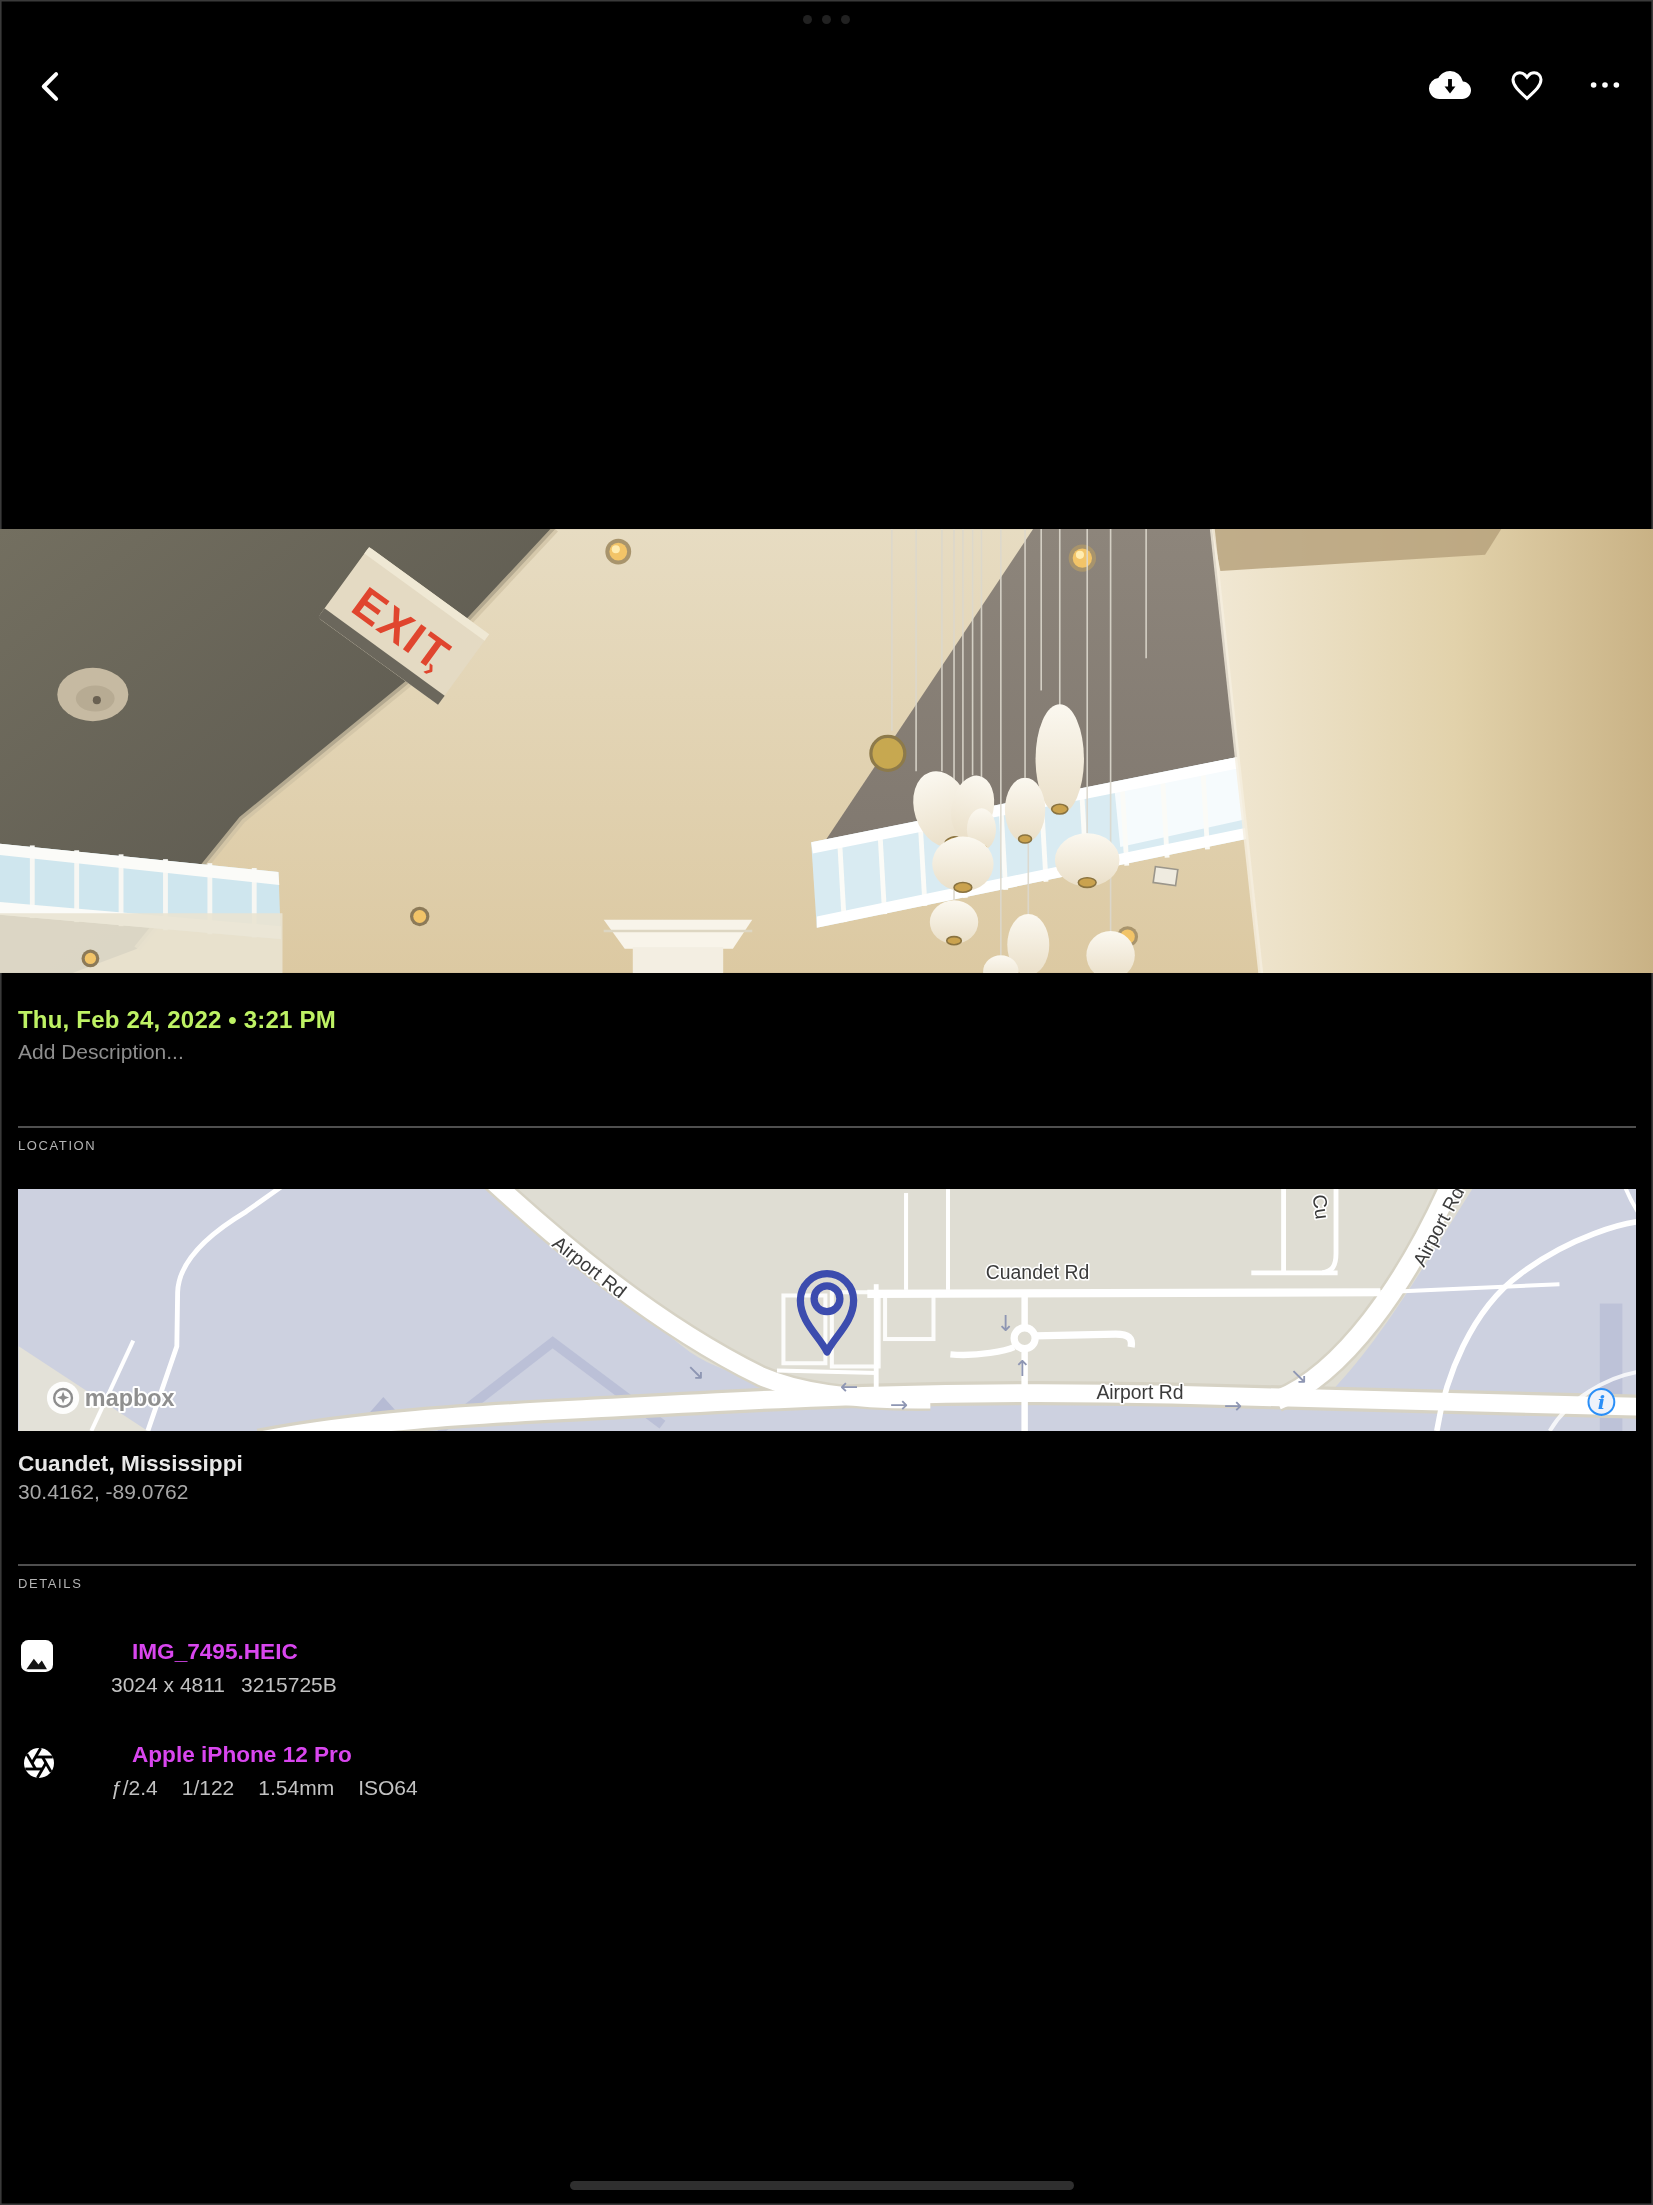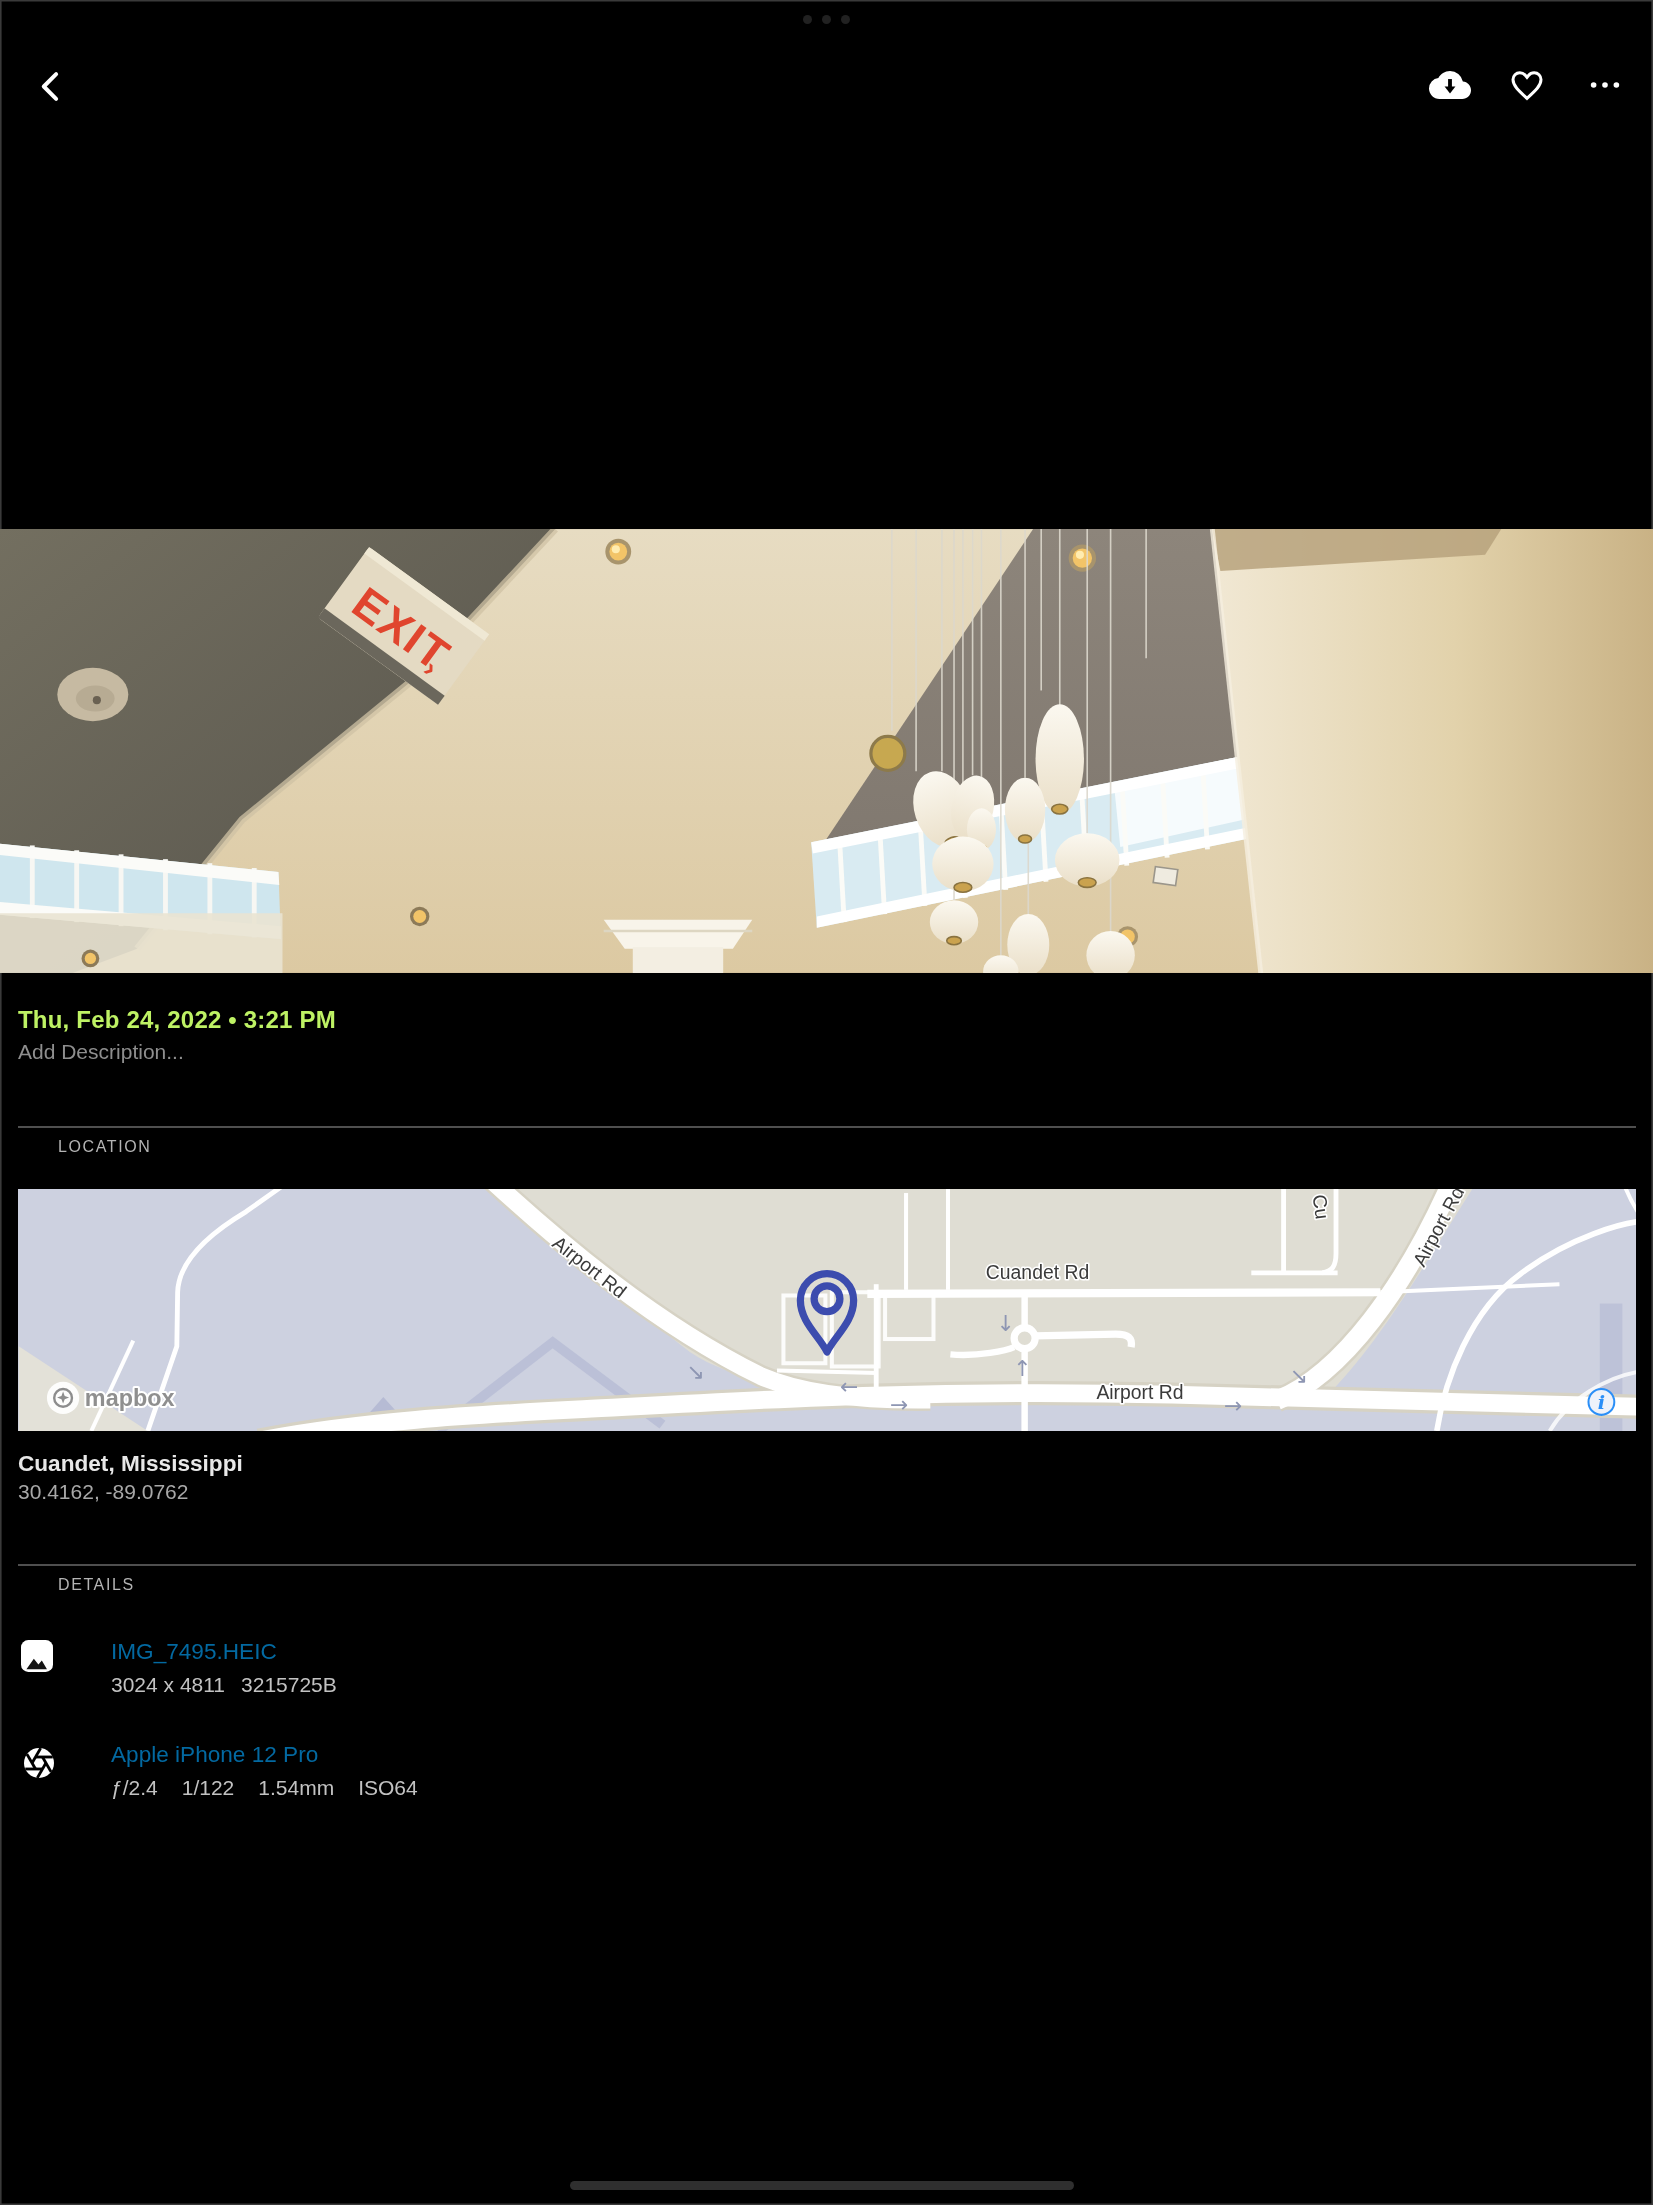--- a/index.html
+++ b/index.html
@@ -8,24 +8,24 @@
   .abs{position:absolute;}
   
   .systray{left:0;top:14.5px;width:100%;display:flex;justify-content:center;gap:9.7px;}
   .systray i{width:9px;height:9px;border-radius:50%;background:#212121;display:block;}
   
   .icon-btn{display:flex;align-items:center;justify-content:center;width:58px;height:58px;cursor:pointer;}
   
   .date{left:18px;top:990px;font-size:24px;font-weight:600;color:#bef264;letter-spacing:0.2px;margin-top:16px;}
   .desc{left:18px;top:1040px;font-size:21px;color:#8e8e8e;}
   .divider{left:18px;width:1618px;height:1.6px;background:#4f4f4f;}
-  .section-h{left:18px;font-size:16px;color:#b4b4b4;letter-spacing:1.6px;margin-left:40px;}
+  .section-h{left:18px;font-size:13px;color:#b4b4b4;letter-spacing:1.6px;}
   .place{left:18px;top:1451px;font-size:22.6px;font-weight:700;color:#e8e8e8;}
   .coords{left:18px;top:1480px;font-size:21px;color:#a8a8a8;}
-  .row-title{font-size:22.6px;font-weight:400;color:#0369a1;}
+  .row-title{font-size:22.6px;font-weight:700;color:#d946ef;margin-left:21px;}
   .row-sub{font-size:21px;color:#c2c2c2;display:flex;}
   .file-icon{left:21px;top:1640px;width:32px;height:32px;background:#fff;border-radius:7.3px;
     display:flex;align-items:flex-end;justify-content:center;}
   .map-wrap{left:18px;top:1189px;width:1618px;height:242px;overflow:hidden;background:#cdd1e0;}
   .home-bar{left:570px;top:2181px;width:504px;height:9px;border-radius:4.8px;background:#2f2f2f;}
 </style>
 </head>
 <body>
 
 <div class="screen">

